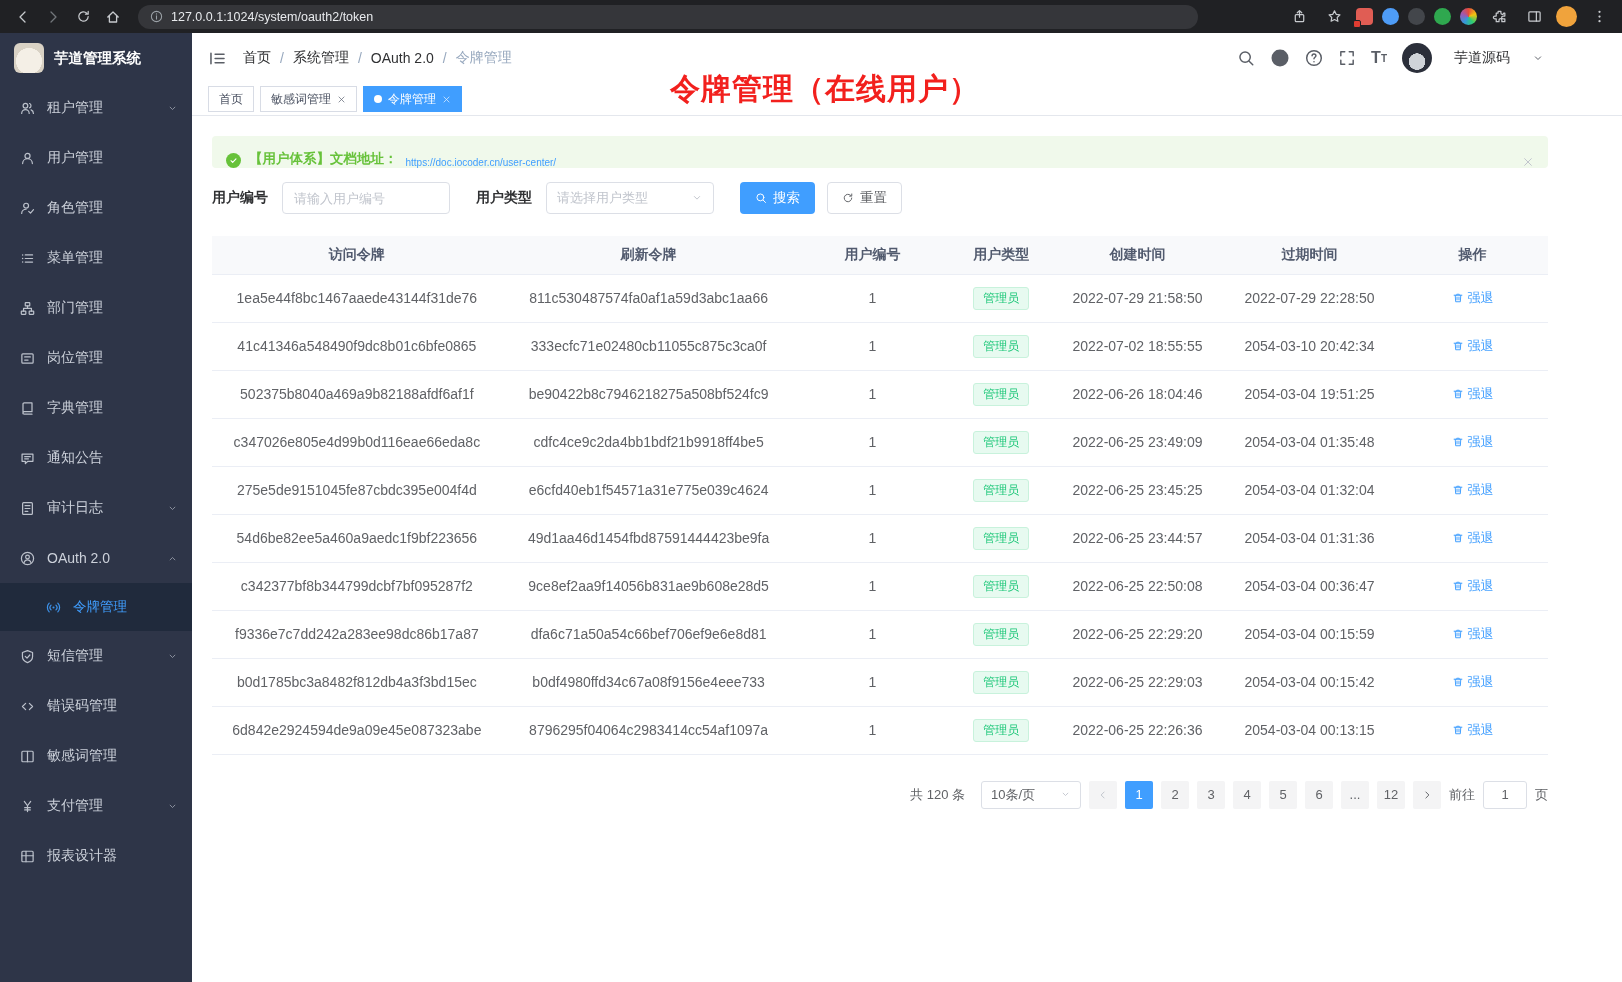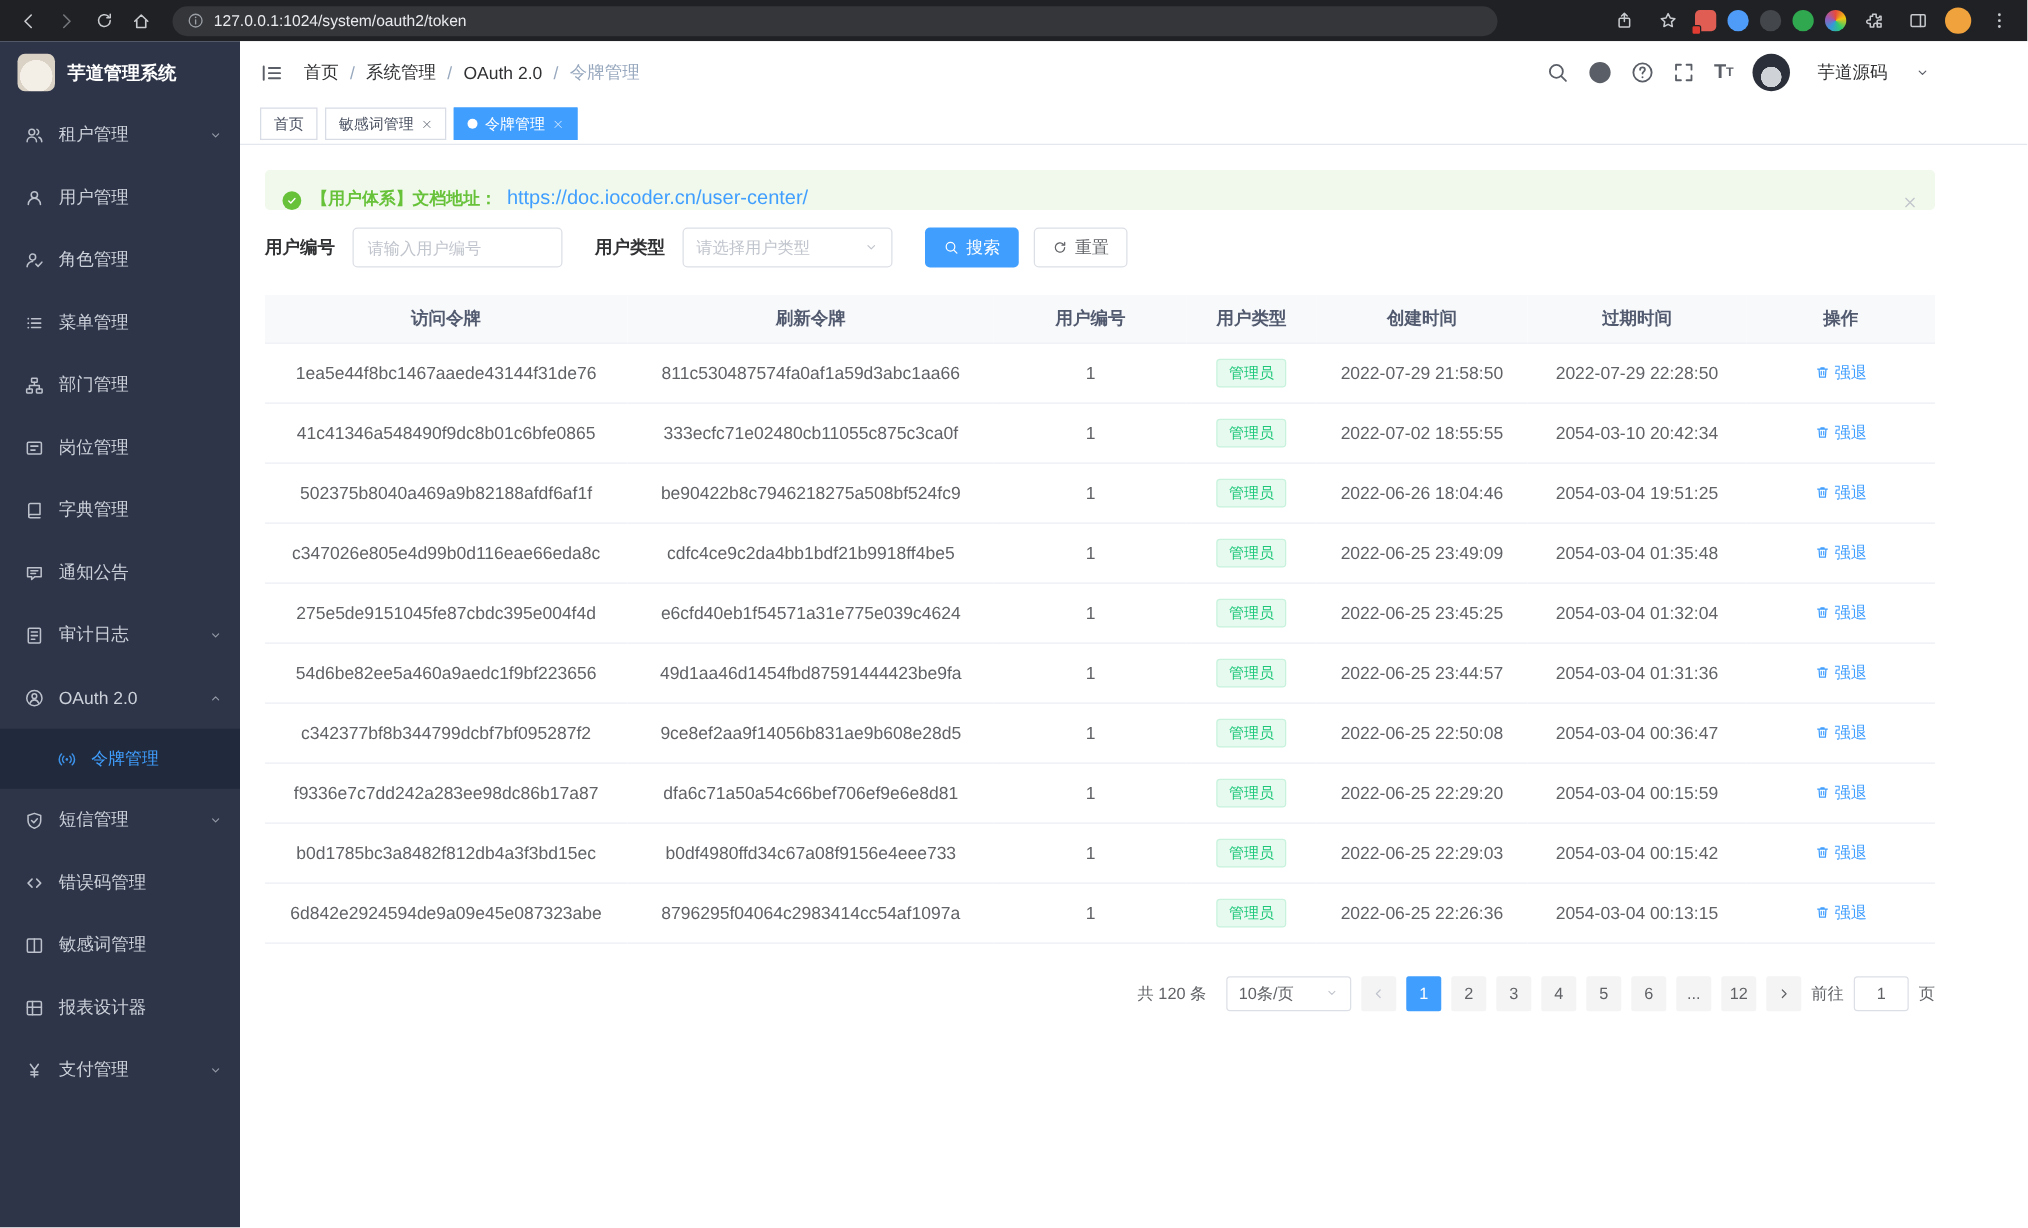--- a/index.html
+++ b/index.html
@@ -63,21 +63,21 @@
   .tab.active{background:#409eff;border-color:#409eff;color:#fff;}
   .dot{width:8px;height:8px;border-radius:50%;background:#fff;display:inline-block;}
   .tab-x{display:inline-flex;opacity:.85;cursor:pointer;}
 
   
   .content{flex:1;padding:20px 74px 0 20px;position:relative;}
 
   .alert{height:32px;background:#f0f9eb;border-radius:4px;display:flex;align-items:flex-end;gap:8px;padding:0 14px;}
   .alert-check{width:15px;height:15px;border-radius:50%;background:#67c23a;color:#fff;display:inline-flex;align-items:center;justify-content:center;flex-shrink:0;}
   .alert-msg{color:#67c23a;font-size:13.5px;font-weight:700;white-space:nowrap;}
-  .alert-link{color:#409eff;font-size:16px;text-decoration:none;cursor:pointer;white-space:nowrap;}
+  .alert-link{color:#409eff;font-size:10px;text-decoration:none;cursor:pointer;white-space:nowrap;}
   .alert-close{margin-left:auto;color:#c0c4cc;display:inline-flex;cursor:pointer;}
 
   .filters{display:flex;align-items:center;margin-top:14px;}
   .f-label{font-size:14px;font-weight:700;color:#303133;margin-right:14px;white-space:nowrap;}
   .lbl2{margin-left:26px;}
   .f-input{width:168px;height:32px;border:1px solid #dcdfe6;border-radius:4px;padding:0 11px;font-size:13px;color:#606266;outline:none;}
   .f-input::placeholder{color:#c0c4cc;}
   .f-select{width:168px;height:32px;border:1px solid #dcdfe6;border-radius:4px;display:flex;align-items:center;justify-content:space-between;padding:0 10px;cursor:pointer;background:#fff;}
   .f-ph{font-size:13px;color:#c0c4cc;}
   .sel-caret{display:inline-flex;color:#c0c4cc;}
@@ -331,43 +331,44 @@
             <svg viewBox="0 0 16 16" width="15" height="15" fill="none" stroke="currentColor" stroke-width="1.3" stroke-linecap="round" stroke-linejoin="round">
               <rect x="2" y="2.4" width="12" height="11.2" rx="1"></rect>
               <path d="M8 2.4v11.2"></path>
             </svg>
           </span>
           <span class="mi-label">敏感词管理</span>
         </div>
         <div class="menu-item">
           <span class="mi-icon">
             <svg viewBox="0 0 16 16" width="15" height="15" fill="none" stroke="currentColor" stroke-width="1.3" stroke-linecap="round" stroke-linejoin="round">
-              <rect x="2" y="2.4" width="12" height="11.2" rx="1"></rect>
-              <path d="M6.4 2.4v11.2M2 7.2h12"></path>
-            </svg>
-          </span>
-          <span class="mi-label">报表设计器</span>
-        </div>
-        <div class="menu-item">
-          <span class="mi-icon">
-            <svg viewBox="0 0 16 16" width="15" height="15" fill="none" stroke="currentColor" stroke-width="1.3" stroke-linecap="round" stroke-linejoin="round">
               <path d="M4.6 2.6 8 7.2l3.4-4.6M8 7.2v6.2M5 9.2h6M5 11.6h6"></path>
             </svg>
           </span>
           <span class="mi-label">支付管理</span>
           <span class="chev">
             <svg viewBox="0 0 16 16" width="11" height="11" fill="none" stroke="currentColor" stroke-width="1.3" stroke-linecap="round" stroke-linejoin="round">
               <path d="M4.5 6 8 9.5 11.5 6"></path>
             </svg>
           </span>
         </div>
+        <div class="menu-item">
+          <span class="mi-icon">
+            <svg viewBox="0 0 16 16" width="15" height="15" fill="none" stroke="currentColor" stroke-width="1.3" stroke-linecap="round" stroke-linejoin="round">
+              <rect x="2" y="2.4" width="12" height="11.2" rx="1"></rect>
+              <path d="M6.4 2.4v11.2M2 7.2h12"></path>
+            </svg>
+          </span>
+          <span class="mi-label">报表设计器</span>
+        </div>
       </nav>
   </aside>
 
   <div class="main">
+    <div class="annotation">令牌管理（在线用户）</div>
 
     <header class="topbar">
       <span class="hicon">
           <svg viewBox="0 0 16 16" width="19" height="19" fill="none" stroke="currentColor" stroke-width="1.3" stroke-linecap="round" stroke-linejoin="round">
             <path d="M2.5 3.5v9M6 4.5h7.5M6 8h7.5M6 11.5h7.5"></path>
           </svg>
         </span>
       <nav class="breadcrumb" id="breadcrumb">
           <span class="crumb">首页</span>
           <span class="crumb-sep">/</span>

